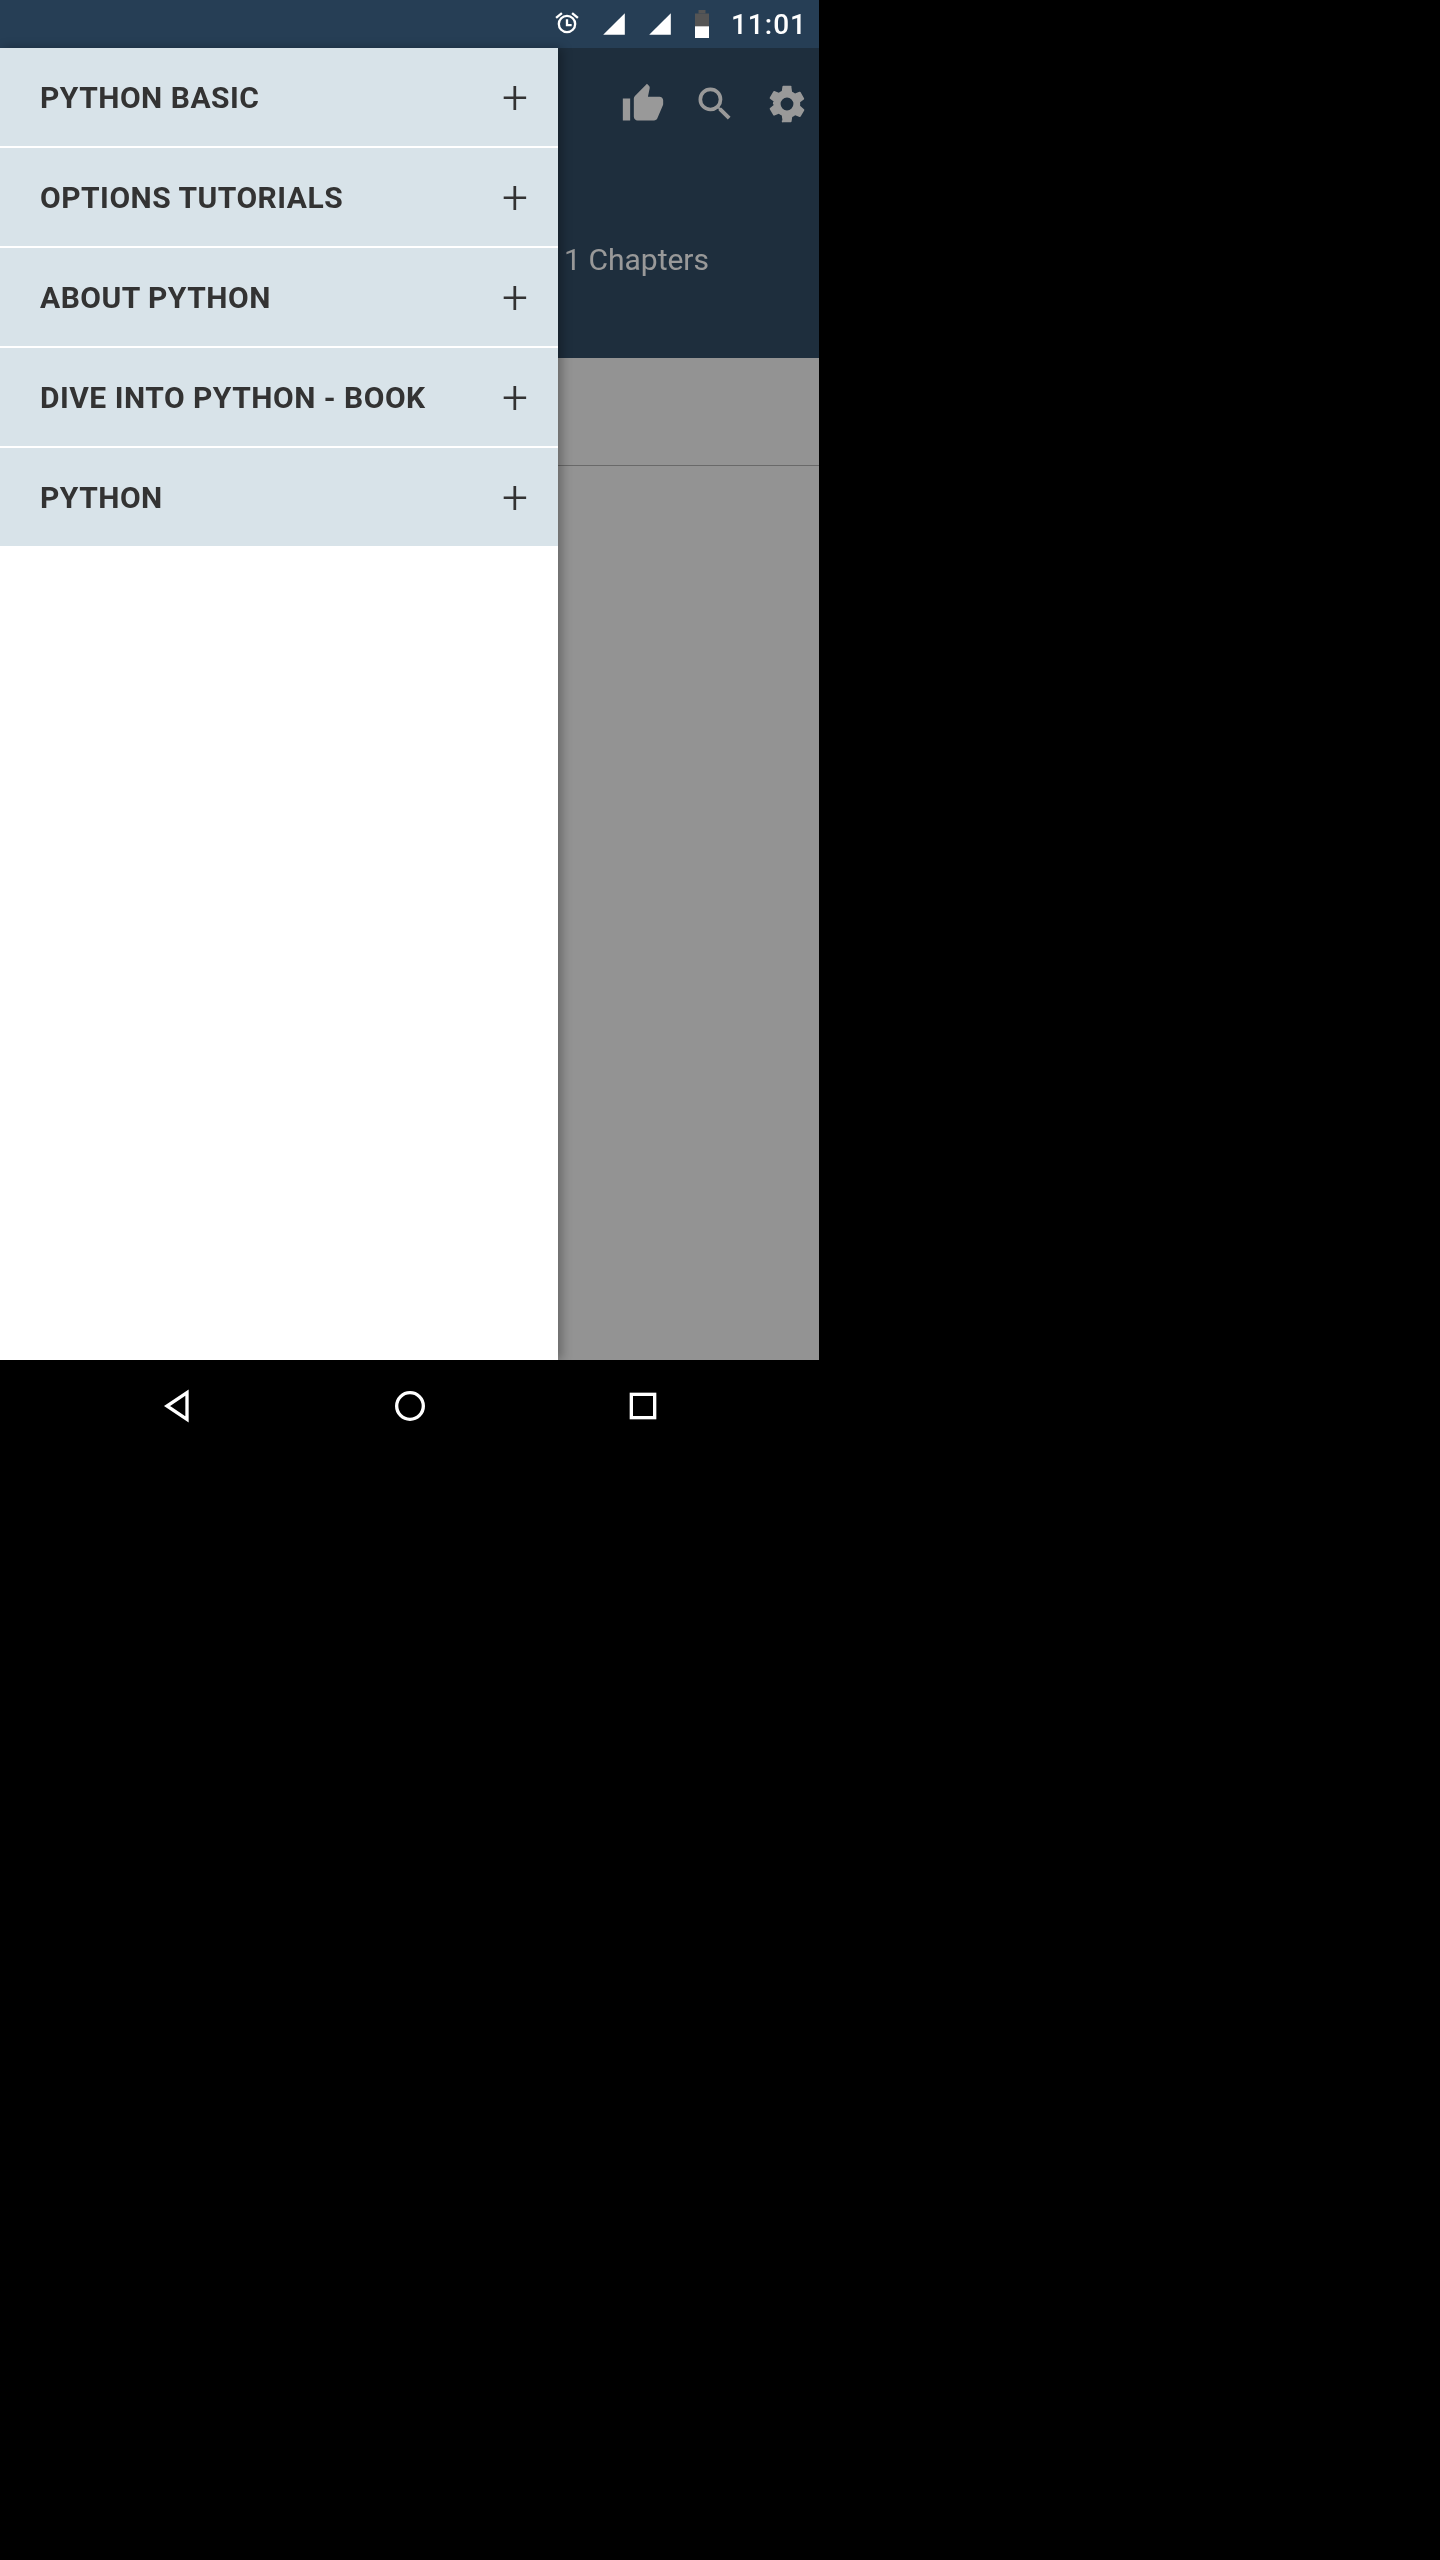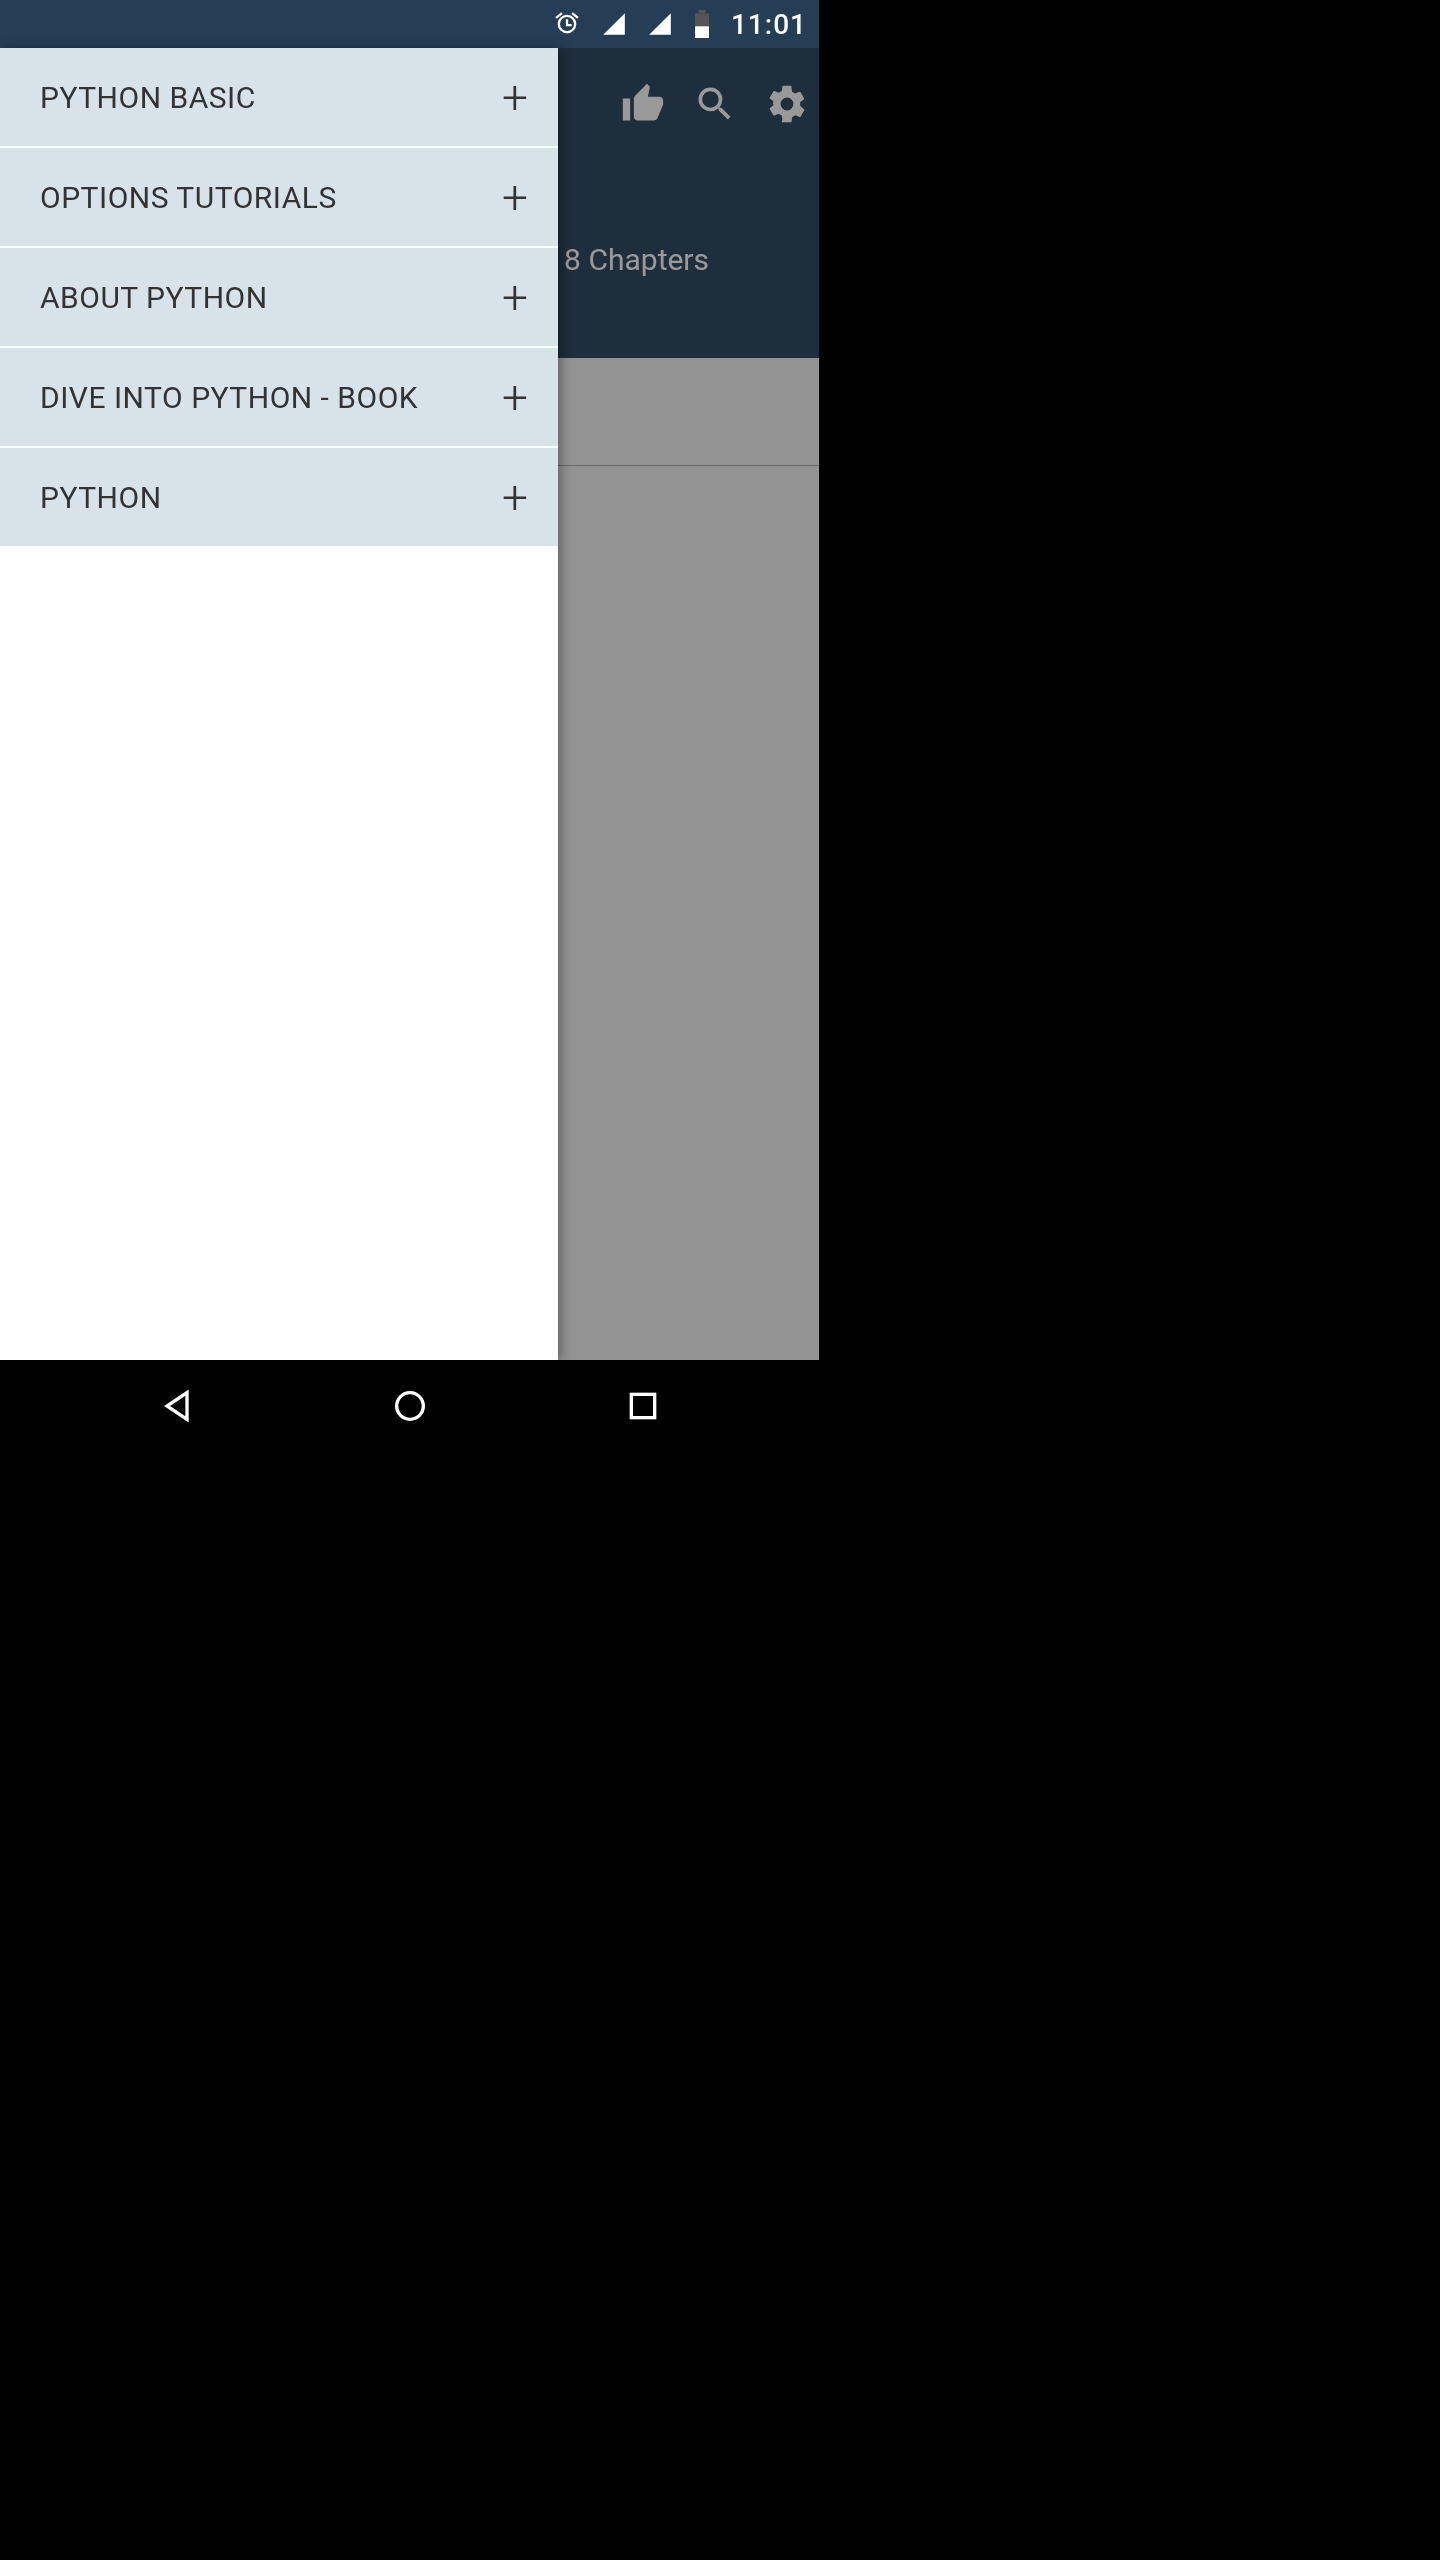--- a/index.html
+++ b/index.html
@@ -135,21 +135,21 @@
     background: #d8e3e9;
     display: flex;
     align-items: center;
     justify-content: space-between;
     padding: 0 30px 0 40px;
     border-bottom: 2px solid #fff;
   }
   .drawer-item .item-label {
     color: #333;
     font-size: 30px;
-    font-weight: 400;
+    font-weight: 700;
     letter-spacing: 0.5px;
   }
   .drawer-item .expand-icon {
     color: #333;
     font-size: 46px;
     font-weight: 300;
     line-height: 1;
   }
 
   
@@ -210,21 +210,21 @@
         </svg>
     </span>
     <span class="bar-icon">
       <svg viewBox="0 0 24 24">
           <path d="M19.14 12.94a7.07 7.07 0 0 0 .05-.94 7.07 7.07 0 0 0-.05-.94l2.03-1.58a.5.5 0 0 0 .12-.64l-1.92-3.32a.5.5 0 0 0-.6-.22l-2.39.96a7.03 7.03 0 0 0-1.62-.94l-.36-2.54A.5.5 0 0 0 14 2h-4a.5.5 0 0 0-.49.42l-.36 2.54c-.58.24-1.12.55-1.62.94l-2.39-.96a.5.5 0 0 0-.6.22L2.62 8.48a.5.5 0 0 0 .12.64l2.03 1.58c-.3.31-.5.63-.5.94s.2.63.5.94l-2.03 1.58a.5.5 0 0 0-.12.64l1.92 3.32c.13.22.39.31.6.22l2.39-.96c.5.39 1.04.7 1.62.94l.36 2.54A.5.5 0 0 0 10 22h4a.5.5 0 0 0 .49-.42l.36-2.54c.58-.24 1.12-.55 1.62-.94l2.39.96c.21.09.47 0 .6-.22l1.92-3.32a.5.5 0 0 0-.12-.64zM12 15.5A3.5 3.5 0 1 1 15.5 12 3.5 3.5 0 0 1 12 15.5z"></path>
         </svg>
     </span>
   </div>
 
   <div class="bg-section">
-    <span>8 Chapters</span>
+    <span>1 Chapters</span>
   </div>
   <div class="bg-list">
     <div class="row-divider"></div>
   </div>
 
   <div class="scrim"></div>
 
   <div class="drawer">
     <div class="drawer-list">
 

